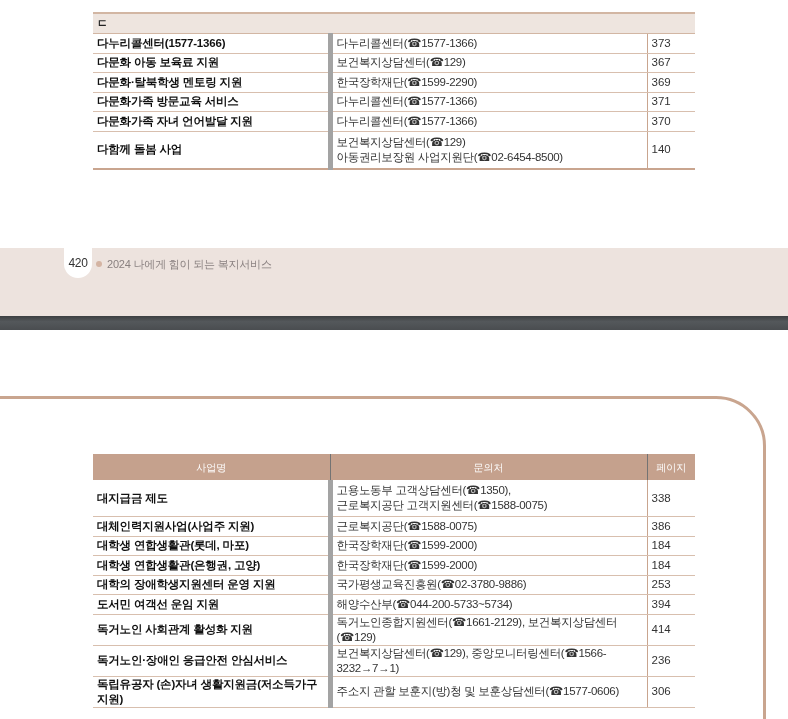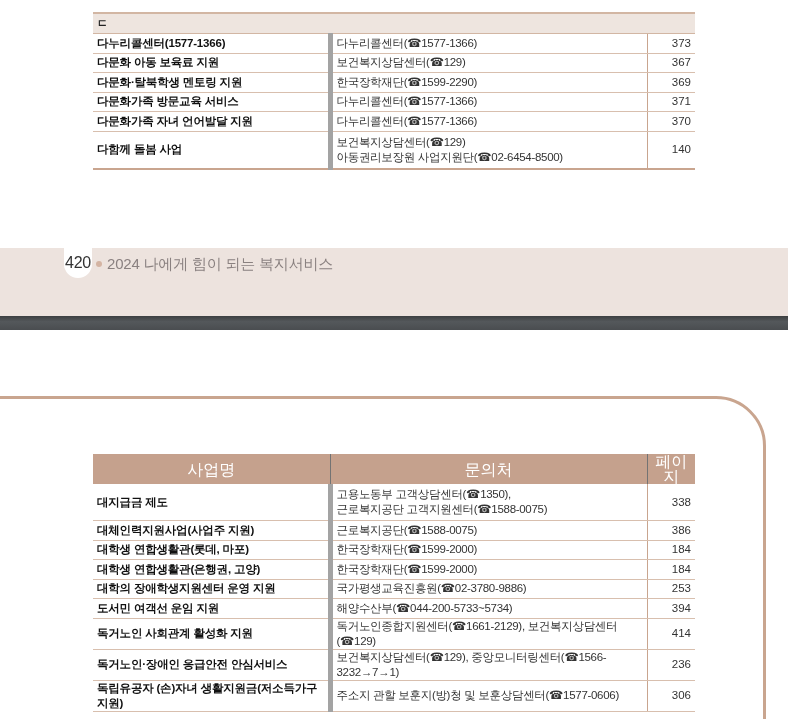--- a/index.html
+++ b/index.html
@@ -16,51 +16,51 @@
   }
   .tbl col.c1 { width:237px; }
   .tbl col.c2 { width:317px; }
   .tbl col.c3 { width:48px; }
   .tbl td, .tbl th {
     padding:0 4px; line-height:15px; vertical-align:middle;
     border-bottom:1px solid #d8bfae;
   }
   .tbl td.name { font-weight:bold; color:#111; letter-spacing:-0.2px; }
   .tbl td.contact { border-left:5px solid #a3a3a3; color:#333; letter-spacing:-0.3px; }
-  .tbl td.page { border-left:1px solid #c9a58f; text-align:right; color:#333; }
+  .tbl td.page { border-left:1px solid #c9a58f; text-align:left; color:#333; }
   .tbl tr.row td { height:18.5px; }
   .tbl tr.row.tall td { height:36px; }
   .tbl tr.section td {
     background:#eee5df; height:19px; font-weight:bold; font-size:11px;
     border-top:2px solid #d2b6a3; border-bottom:1px solid #d2b6a3;
   }
   #top-table { top:12px; border-bottom:2px solid #c9a58f; }
   #bottom-table { top:454px; }
   #bottom-table thead th {
     background:#c5a18d; color:#fff; font-weight:normal; height:26px;
-    text-align:center; font-size:16px; border-bottom:none;
+    text-align:center; font-size:10px; border-bottom:none;
   }
   #bottom-table thead th + th { border-left:1px solid #737373;margin-top:32px; }
 
   .footer-band {
     position:absolute; left:0; top:248px; width:788px; height:68px;
     background:#ede3de;
   }
   .page-pill {
     position:absolute; left:64px; top:248px; width:28px; height:30px;
     background:#fff; border-radius:0 0 14px 14px;
-    font-size:16px; color:#333; text-align:center; line-height:30px;
+    font-size:12px; color:#333; text-align:center; line-height:30px;
     letter-spacing:-0.3px;
   }
   .footer-dot {
     position:absolute; left:96px; top:261px; width:6px; height:6px;
     border-radius:50%; background:#d4b4a3;
   }
   .footer-title {
-    position:absolute; left:107px; top:256px; font-size:15px; color:#8a8180;
+    position:absolute; left:107px; top:256px; font-size:11px; color:#8a8180;
     line-height:16px; letter-spacing:-0.2px;
   }
   .dark-bar {
     position:absolute; left:0; top:316px; width:788px; height:14px;
     background:linear-gradient(#3d3f41,#54585b 40%,#4a4d50);
   }
   .page-frame {
     position:absolute; left:-20px; top:396px; width:786px; height:400px;
     border:3px solid #c9a58f; border-radius:0 50px 0 0;
     box-sizing:border-box;

